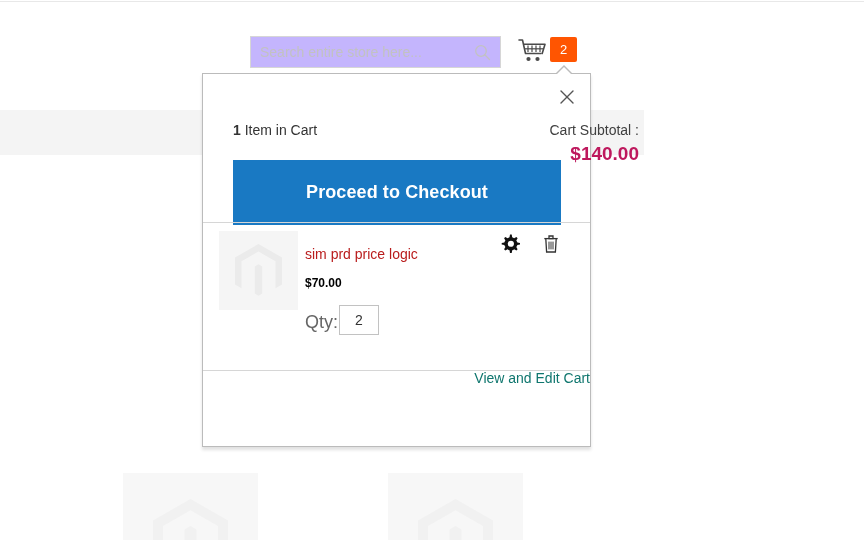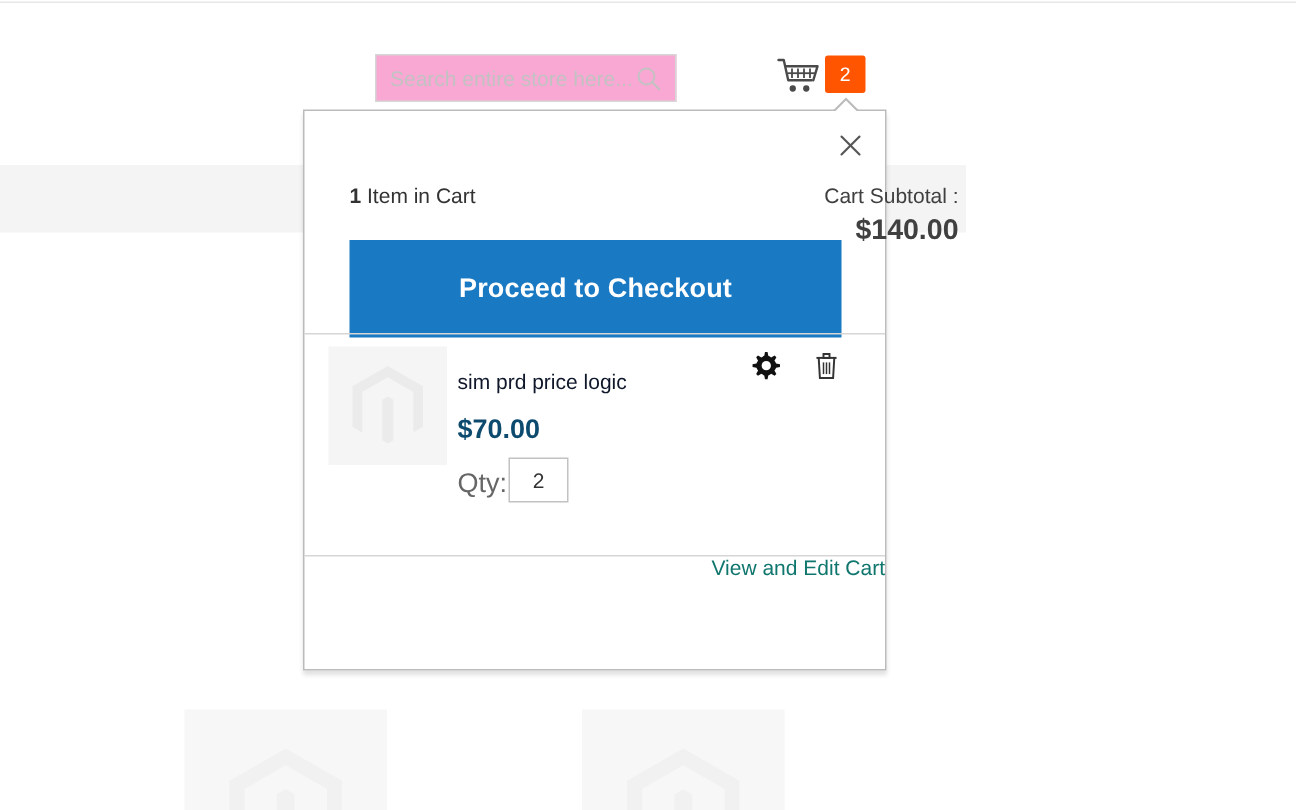--- a/index.html
+++ b/index.html
@@ -30,23 +30,23 @@
     position: absolute;
     left: 0; top: 110px;
     width: 644px; height: 45px;
     background: #f4f4f4;
   }
 
   
   .search-wrap {
     position: absolute;
     left: 250px; top: 36px;
-    width: 201px; height: 32px;
+    width: 251px; height: 32px;
     border: 1px solid #d6d6d6;
-    background: #f9a8d4;
+    background: #c4b5fd;
   }
   .search-input {
     position: absolute;
     left: 0; top: 0;
     width: 215px; height: 30px;
     border: 0; outline: 0;
     padding: 0 0 0 9px;
     font-family: "Liberation Sans", sans-serif;
     font-size: 14px;
     color: #575757;
@@ -144,21 +144,21 @@
     right: 27px; top: 26px;
     font-size: 14px;
     color: #404040;
     white-space: nowrap;
   }
   .subtotal-value {
     position: absolute;
     right: 27px; top: 47px;
     font-size: 19px;
     font-weight: bold;
-    color: #404040;
+    color: #be185d;
     white-space: nowrap;
   }
 
   
   .checkout-btn {
     position: absolute;
     left: 30px; top: 86px;
     width: 328px; height: 65px;
     background: #1979c3;
     border: 0;
@@ -190,30 +190,30 @@
     left: 16px; top: 8px;
     width: 79px; height: 79px;
     background: #f5f5f5;
     overflow: hidden;
   }
   .product-thumb svg { display: block; }
   .product-name {
     position: absolute;
     left: 102px; top: 23px;
     font-size: 14px;
-    color: #0f172a;
+    color: #b91c1c;
     text-decoration: none;
     cursor: pointer;
   }
   .product-price {
     position: absolute;
     left: 102px; top: 53px;
-    font-size: 18px;
+    font-size: 12px;
     font-weight: bold;
-    color: #0c4a6e;
+    color: #000000;
   }
   .qty-row {
     position: absolute;
     left: 102px; top: 82px;
     height: 30px;
   }
   .qty-label {
     position: absolute;
     left: 0; top: 7px;
     font-size: 18px;

